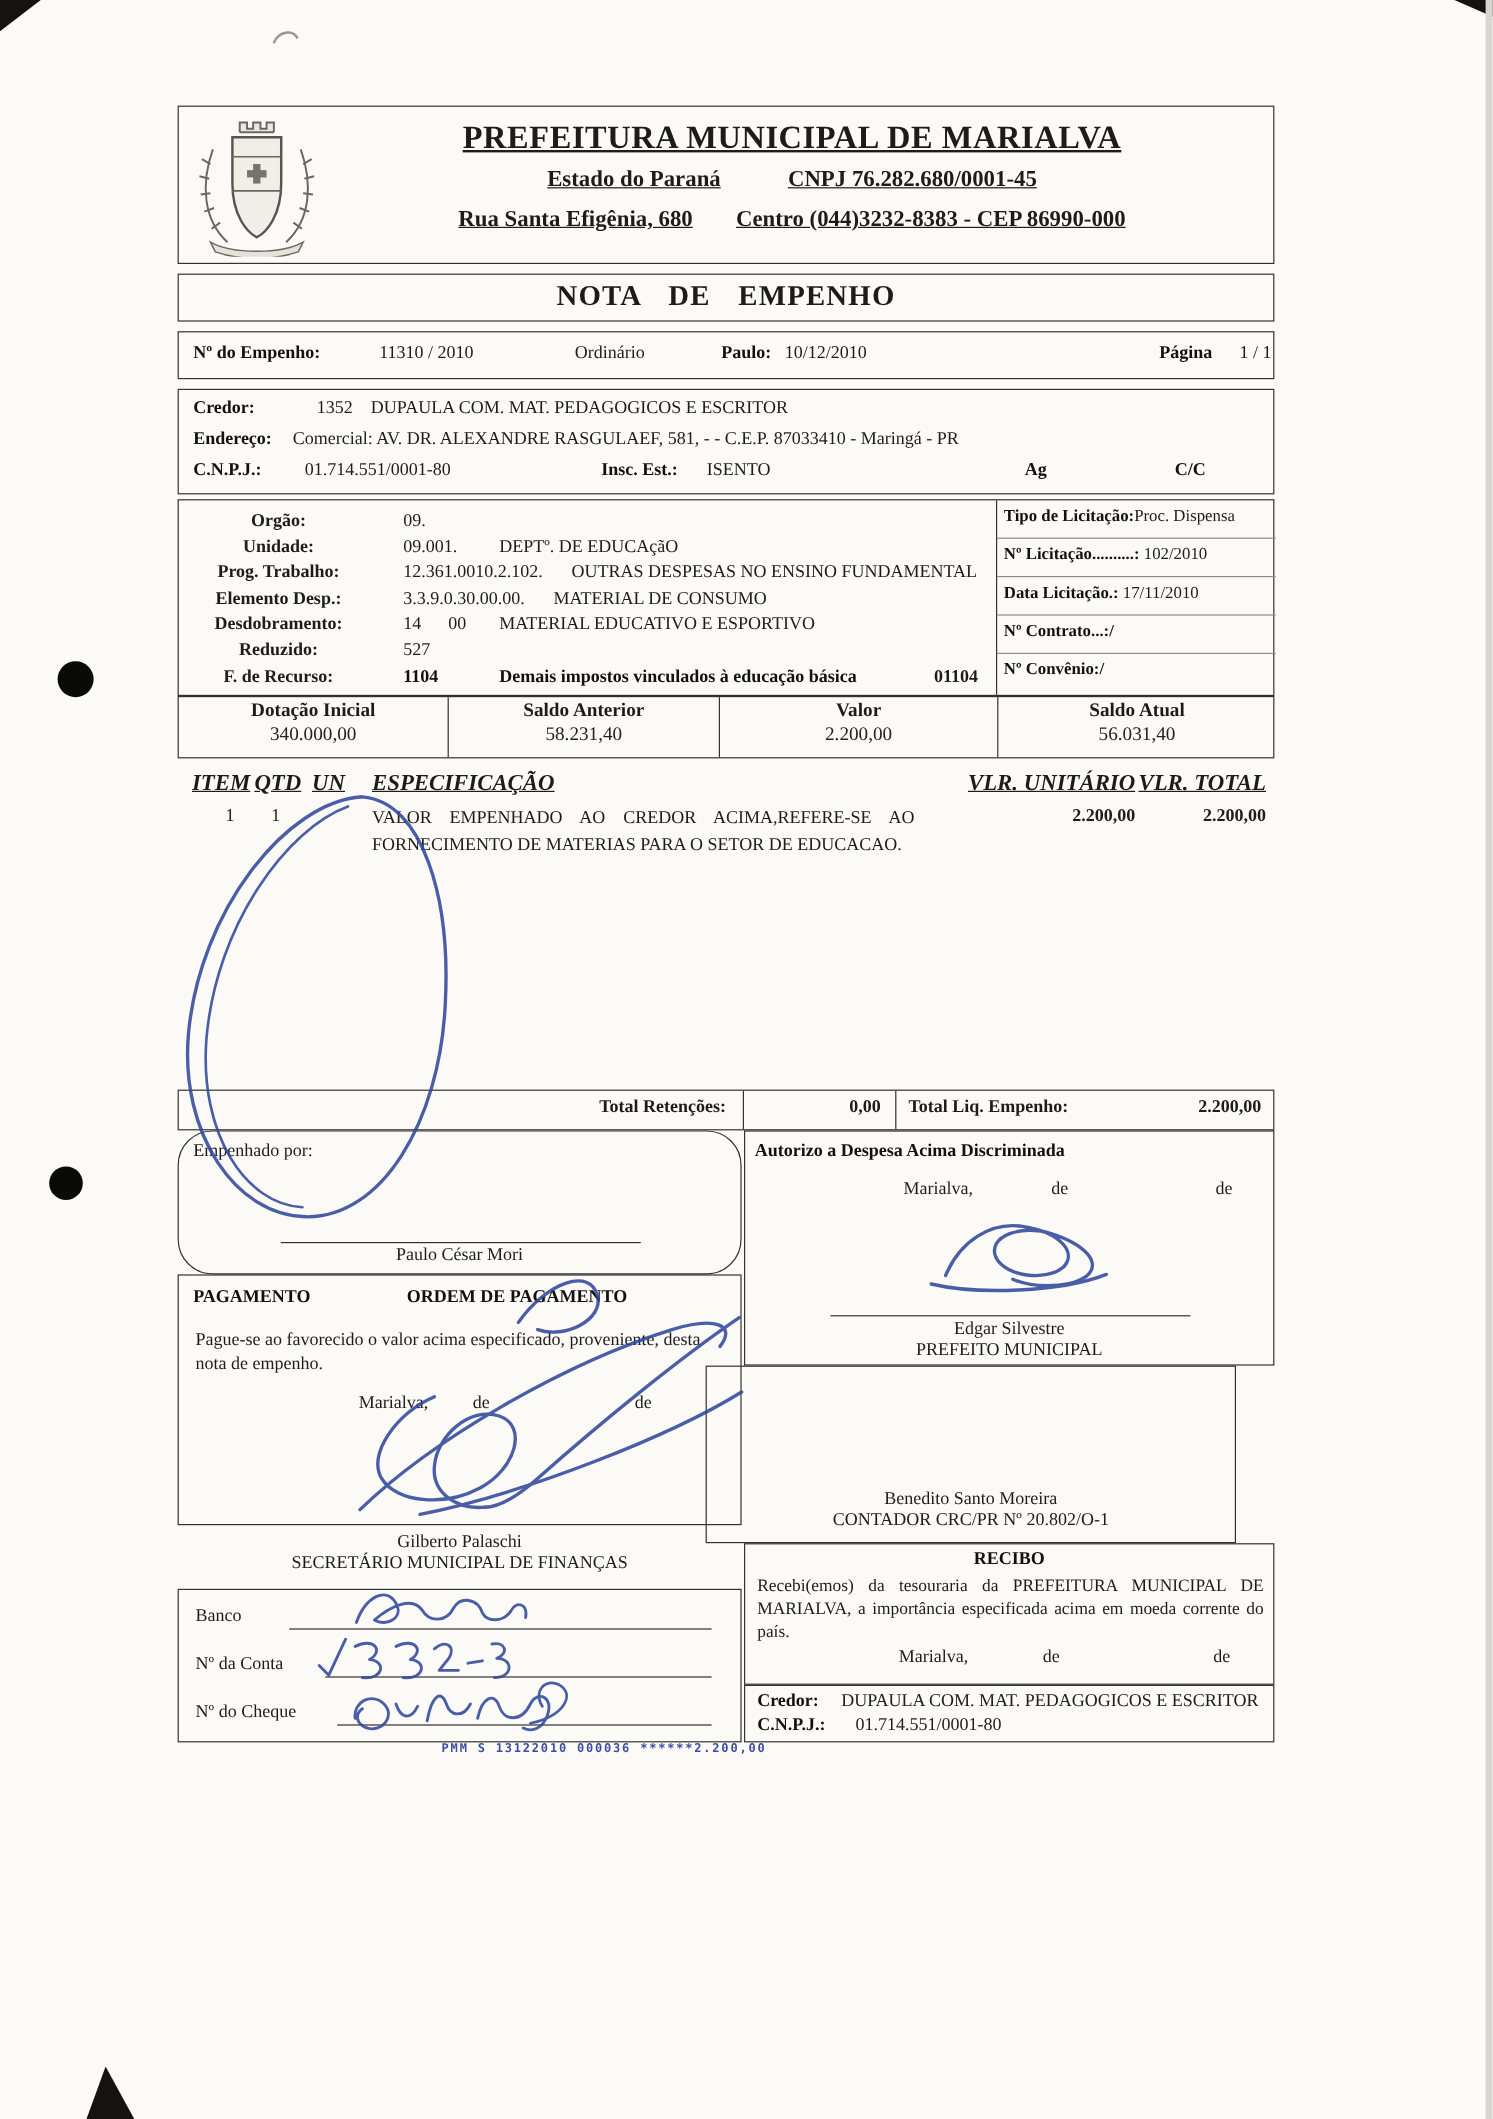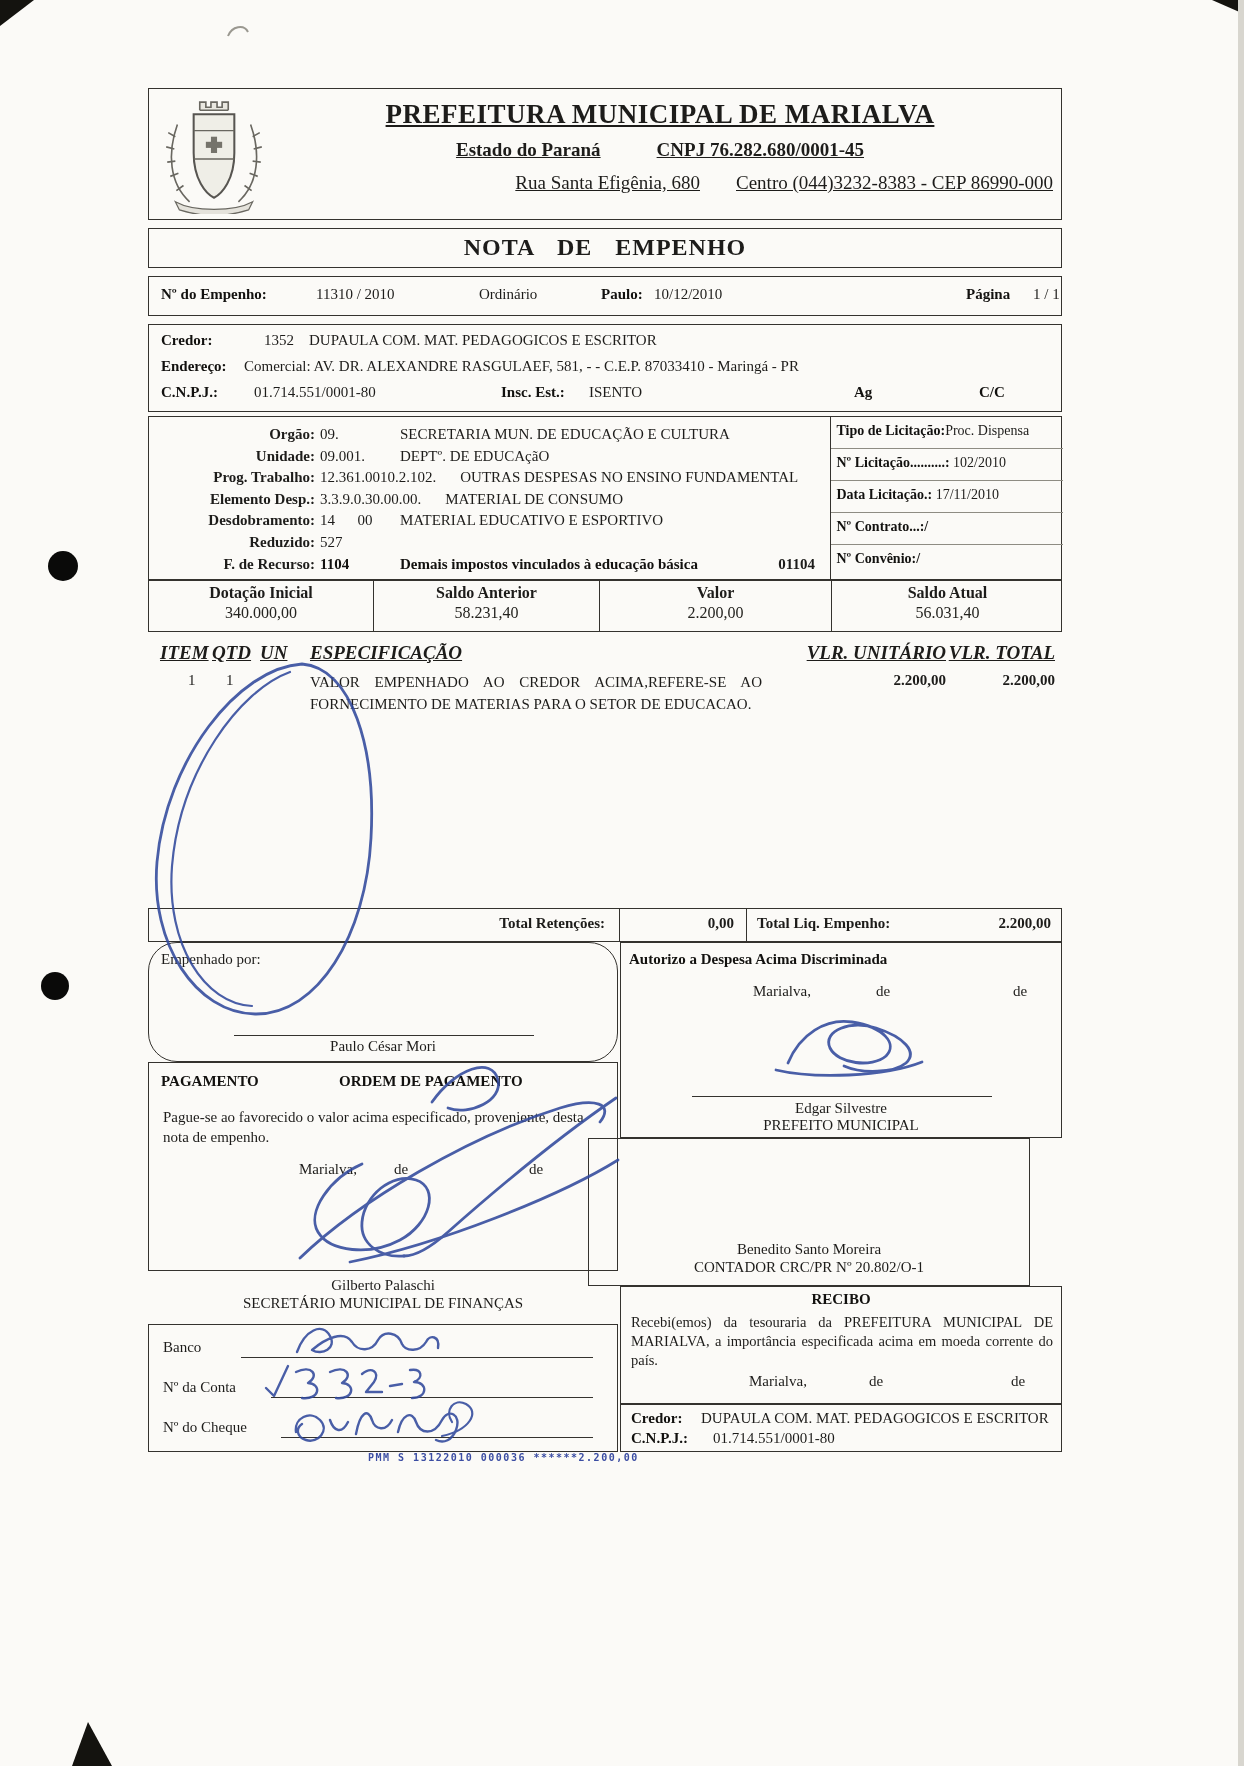--- a/index.html
+++ b/index.html
@@ -9,33 +9,33 @@
   .abs{position:absolute;}
   .b{font-weight:700;color:#12110f;}
   .txt{font-size:15px;}
   
   #hdr{left:148px;top:88px;width:914px;height:132px;}
   .logo{position:absolute;left:14px;top:5px;width:102px;height:120px;opacity:.92;}
   .hdr-text{position:absolute;left:118px;right:8px;top:10px;text-align:center;}
   .hdr-title{font-size:27px;font-weight:700;text-decoration:underline;letter-spacing:.5px;}
   .hdr-l2{margin-top:9px;display:flex;justify-content:center;gap:56px;font-size:19px;font-weight:700;}
   .hdr-l2 span,.hdr-l3 span{text-decoration:underline;}
-  .hdr-l3{margin-top:11px;display:flex;justify-content:flex-end;gap:36px;font-size:19px;font-weight:400;}
+  .hdr-l3{margin-top:11px;display:flex;justify-content:center;gap:36px;font-size:19px;font-weight:700;}
   
   #ttl{left:148px;top:228px;width:914px;height:40px;text-align:center;
        font-size:24px;font-weight:700;line-height:37px;word-spacing:16px;letter-spacing:1px;}
   
   #emp{left:148px;top:276px;width:914px;height:40px;}
   
   #cred{left:148px;top:324px;width:914px;height:88px;}
   
   #main{left:148px;top:416px;width:914px;height:164px;}
   .orc{position:absolute;left:0;top:0;width:682px;height:100%;padding-top:7px;box-sizing:border-box;}
   .orc-row{display:flex;height:21.6px;line-height:21.6px;font-size:15px;position:relative;}
-  .orc-label{width:166px;text-align:right;font-weight:700;padding-right:5px;flex:none;}
+  .orc-label{width:166px;text-align:center;font-weight:700;padding-right:21px;flex:none;}
   .orc-code{min-width:56px;padding-right:24px;white-space:pre;flex:none;}
   .orc-desc{flex:1;}
   .orc-extra{position:absolute;right:16px;top:0;font-weight:700;}
   .lic{position:absolute;left:680.5px;top:0;width:233.5px;height:100%;border-left:1.5px solid #34322e;box-sizing:border-box;}
   .lic-row{height:32.1px;box-sizing:border-box;padding:6px 4px 0 6px;border-bottom:1px solid #8e8c83;font-size:14px;}
   .lic-row:last-child{border-bottom:none;}
   
   #dota{left:148px;top:580px;width:914px;height:52px;}
   .dcol{position:absolute;top:0;height:100%;box-sizing:border-box;text-align:center;}
   .dcol+.dcol{border-left:1.5px solid #34322e;}
@@ -130,21 +130,20 @@
     <span class="abs txt" style="left:440px;top:59px">ISENTO</span>
     <span class="abs b txt" style="left:705px;top:59px">Ag</span>
     <span class="abs b txt" style="left:830px;top:59px">C/C</span>
   </div>
 
   <div class="box" id="main">
     <div class="orc">
       <div class="orc-row">
         <span class="orc-label">Orgão:</span>
         <span class="orc-code">09.</span>
-        <span class="orc-desc">SECRETARIA MUN. DE EDUCAÇÃO E CULTURA</span>
       </div>
       <div class="orc-row">
         <span class="orc-label">Unidade:</span>
         <span class="orc-code">09.001.</span>
         <span class="orc-desc">DEPTº. DE EDUCAçãO</span>
       </div>
       <div class="orc-row">
         <span class="orc-label">Prog. Trabalho:</span>
         <span class="orc-code">12.361.0010.2.102.</span>
         <span class="orc-desc">OUTRAS DESPESAS NO ENSINO FUNDAMENTAL</span>

